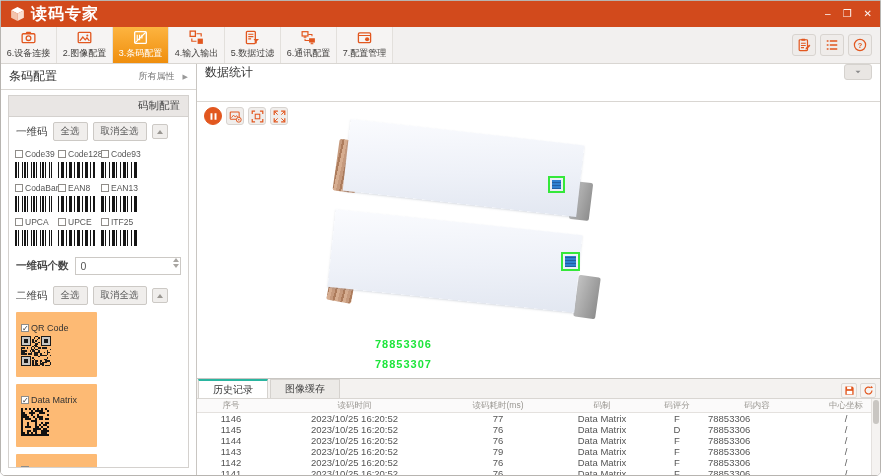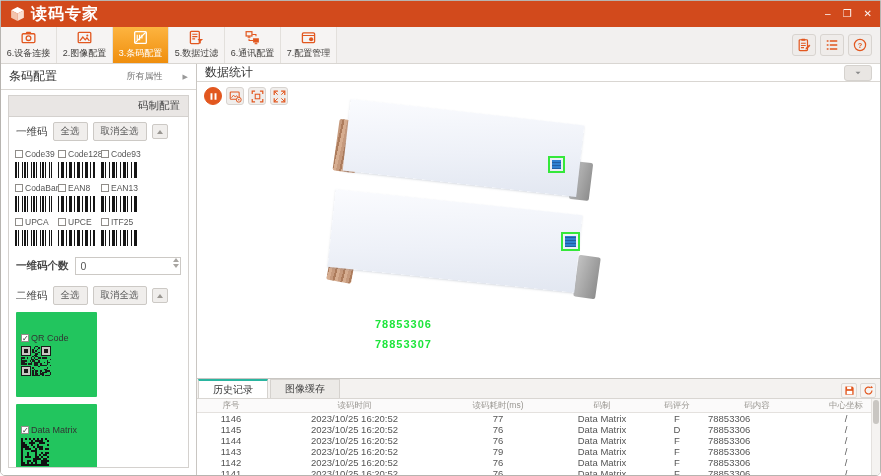--- a/index.html
+++ b/index.html
@@ -37,21 +37,21 @@
   .rr-btn svg { width:14px; height:14px; }
 
   
   .content { flex:1; display:flex; min-height:0; }
 
   
   .left-panel { width:196px; border-right:1px solid #c9c6c2; display:flex; flex-direction:column; background:#fff; }
   .panel-header { height:26px; flex:0 0 auto; display:flex; align-items:center;
     padding:0 8px; border-bottom:1px solid #d9d6d2; }
   .panel-title { font-size:12px; color:#333; }
-  .all-props { margin-left:auto; font-size:9px; color:#777; display:flex; align-items:center; gap:20px; cursor:pointer; }
+  .all-props { margin-left:auto; font-size:9px; color:#777; display:flex; align-items:center; gap:8px; cursor:pointer; }
   .arr-r { font-size:7px; color:#999; }
   .inner-box { margin:5px 7px 7px 7px; border:1px solid var(--panel-line); flex:1; overflow:hidden;
     display:flex; flex-direction:column; }
   .section-header { background:#e9e6e4; font-size:10.5px; color:#444; padding:3px 8px; border-bottom:1px solid var(--panel-line);text-align:right; }
   .group-row { display:flex; align-items:center; gap:5px; padding:5px 7px 3px 7px; }
   .group-label { font-size:10.5px; color:#444; }
   .mini-btn { font-size:9.5px; color:#555; background:#f0eeec; border:1px solid #ccc9c5;
     border-radius:2px; padding:2px 7px; cursor:pointer; white-space:nowrap; }
   .collapse-btn { width:16px; height:15px; background:#f0eeec; border:1px solid #ccc9c5; border-radius:2px;
     display:flex; align-items:center; justify-content:center; cursor:pointer; }
@@ -72,27 +72,27 @@
   .count-row { display:flex; align-items:center; gap:6px; padding:6px 7px; }
   .count-label { font-size:10.5px; color:#444; white-space:nowrap;font-weight:bold; }
   .spin-wrap { flex:1; position:relative; }
   .spin-input { width:100%; height:18px; border:1px solid #ccc9c5; font-size:10.5px; color:#555;
     padding:0 14px 0 5px; font-family:inherit; }
   .spin-arrows { position:absolute; right:2px; top:2px; display:flex; flex-direction:column; gap:2px; cursor:pointer; }
   .sa-up { width:0;height:0;border-left:3px solid transparent;border-right:3px solid transparent;border-bottom:4px solid #a8a5a1; }
   .sa-dn { width:0;height:0;border-left:3px solid transparent;border-right:3px solid transparent;border-top:4px solid #a8a5a1; }
 
   .td-grid { display:flex; flex-wrap:wrap; gap:7px; padding:4px 7px; }
-  .td-box { width:81px; background:#22c55e; border-radius:1px; padding:21px 5px; }
+  .td-box { width:81px; background:#fdba74; border-radius:1px; padding:11px 5px; }
   .td-box .bc-name { font-size:9px; color:#333; }
   .td-gfx { margin-top:3px; }
 
   
   .right-panel { flex:1; display:flex; flex-direction:column; min-width:0; }
-  .rp-header { height:18px; flex:0 0 auto; display:flex; align-items:flex-end; padding:0 8px;
+  .rp-header { height:38px; flex:0 0 auto; display:flex; align-items:flex-start; padding:0 8px;
     border-bottom:1px solid #d9d6d2; }
   .rp-drop { margin-left:auto; width:28px; height:16px; background:#e9e6e3; border:1px solid #d5d2ce;
     border-radius:3px; display:flex; align-items:center; justify-content:center; cursor:pointer; }
 
   .viewer { flex:1; position:relative; background:#fff; overflow:hidden; }
   .viewer-toolbar { position:absolute; left:7px; top:5px; display:flex; gap:4px; z-index:5; }
   .vt-btn { width:18px; height:18px; border-radius:3px; background:#f0eeec; border:1px solid #d8d4d0;
     color:var(--accent); display:flex; align-items:center; justify-content:center; cursor:pointer; }
   .vt-btn svg { width:13px; height:13px; }
   .vt-btn.pause { background:var(--accent); border-color:var(--accent); }
@@ -164,20 +164,28 @@
         </svg>
         <span class="rtab-label">2.图像配置</span>
       </div>
       <div class="rtab active">
         <svg width="15" height="15" viewBox="0 0 16 16">
           <rect x="1.8" y="1.8" width="12.4" height="12.4" rx="1" fill="none" stroke="currentColor" stroke-width="1.4"></rect>
           <path d="M4.5 5v6M7 5v6M9.5 5v4" stroke="currentColor" stroke-width="1.3"></path>
           <path d="M2.5 13.5L13.5 2.5" stroke="currentColor" stroke-width="1.4"></path>
         </svg>
         <span class="rtab-label">3.条码配置</span>
+      </div>
+      <div class="rtab">
+        <svg width="15" height="15" viewBox="0 0 16 16">
+          <rect x="1.2" y="1.2" width="5.6" height="5.6" fill="none" stroke="currentColor" stroke-width="1.4"></rect>
+          <rect x="9.2" y="9.2" width="5.6" height="5.6" fill="currentColor"></rect>
+          <path d="M8 4h5v3M8 12H3V9" fill="none" stroke="currentColor" stroke-width="1.3"></path>
+        </svg>
+        <span class="rtab-label">4.输入输出</span>
       </div>
       <div class="rtab">
         <svg width="15" height="15" viewBox="0 0 16 16">
           <rect x="1.5" y="1.5" width="9.5" height="13" rx="1" fill="none" stroke="currentColor" stroke-width="1.4"></rect>
           <path d="M3.5 4.5h5.5M3.5 7h5.5M3.5 9.5h3" stroke="currentColor" stroke-width="1.2"></path>
           <path d="M9 9.5h6l-2.4 2.6v2.6l-1.3-1v-1.6z" fill="currentColor"></path>
         </svg>
         <span class="rtab-label">5.数据过滤</span>
       </div>
       <div class="rtab">

